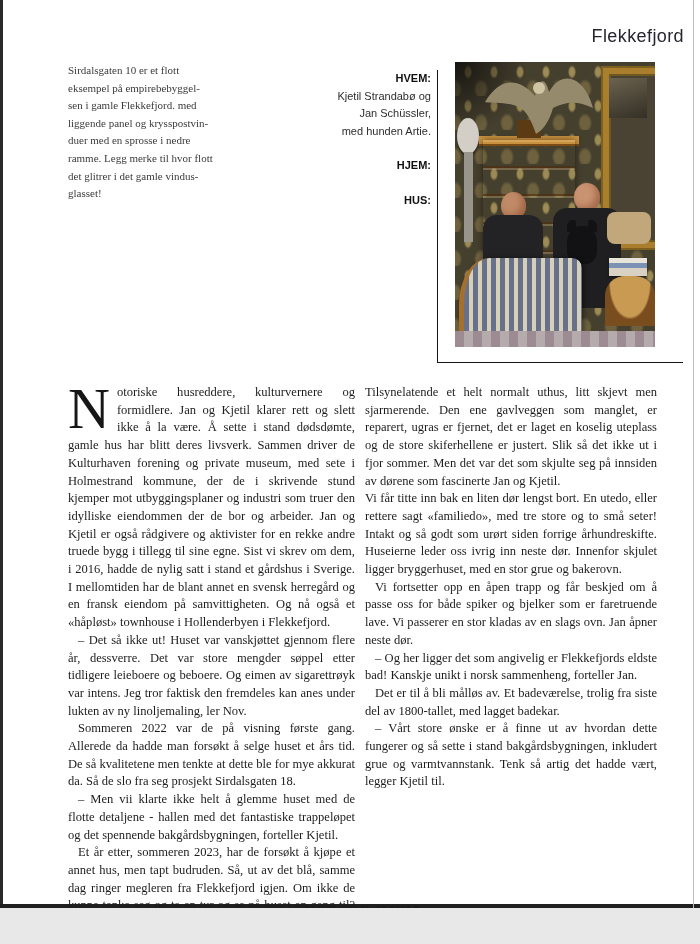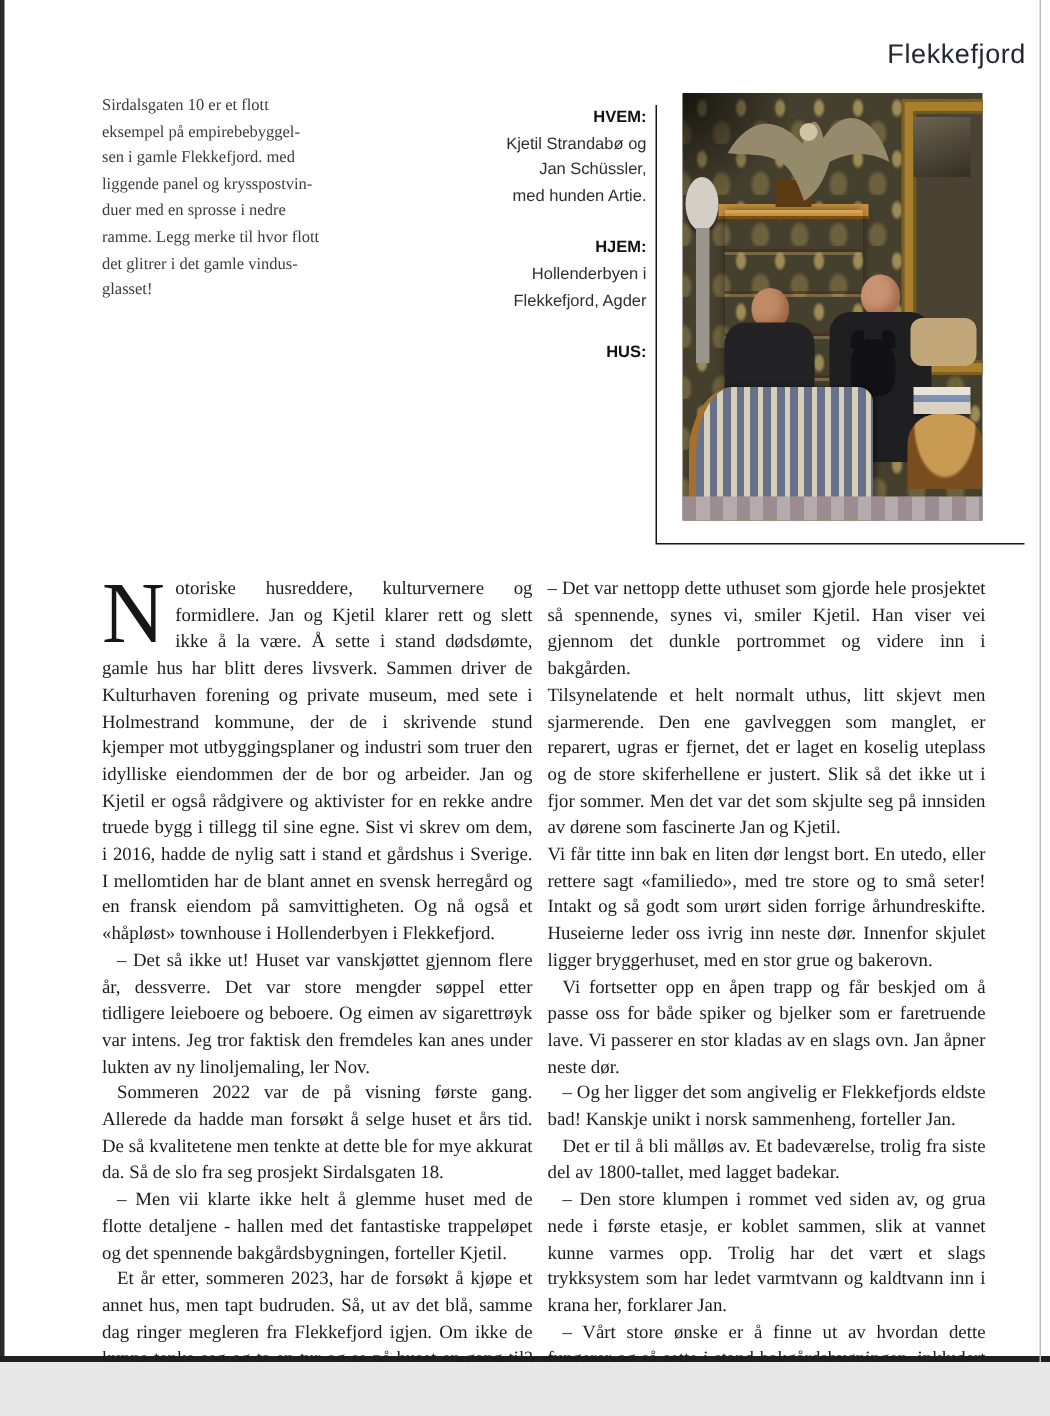--- a/index.html
+++ b/index.html
@@ -124,22 +124,20 @@
 
   <div class="infobox">
     <div class="info-group">
       <div class="info-label">HVEM:</div>
       <div class="info-text">Kjetil Strandabø og
 Jan Schüssler,
 med hunden Artie.</div>
     </div>
     <div class="info-group">
       <div class="info-label">HJEM:</div>
-      <div class="info-text">Hollenderbyen i
-Flekkefjord, Agder</div>
     </div>
     <div class="info-group">
       <div class="info-label">HUS:</div>
     </div>
   </div>
 
   <div class="rule-vert"></div>
   <div class="rule-horiz"></div>
 
   <div class="photo" title="Jan og Kjetil med hunden Artie i stripete lenestoler foran damasktapet, kommode med utstoppet rovfugl og gyllent speil">
@@ -175,27 +173,25 @@
           <p class="para"><span class="dropcap">N</span>otoriske husreddere, kulturvernere og formidlere. Jan og Kjetil klarer rett og slett ikke å la være. Å sette i stand dødsdømte, gamle hus har blitt deres livsverk. Sammen driver de Kulturhaven forening og private museum, med sete i Holmestrand kommune, der de i skrivende stund kjemper mot utbyggingsplaner og industri som truer den idylliske eiendommen der de bor og arbeider. Jan og Kjetil er også rådgivere og aktivister for en rekke andre truede bygg i tillegg til sine egne. Sist vi skrev om dem, i 2016, hadde de nylig satt i stand et gårdshus i Sverige. I mellomtiden har de blant annet en svensk herregård og en fransk eiendom på samvittigheten. Og nå også et «håpløst» townhouse i Hollenderbyen i Flekkefjord.</p>
           <p class="para indent">– Det så ikke ut! Huset var vanskjøttet gjennom flere år, dessverre. Det var store mengder søppel etter tidligere leieboere og beboere. Og eimen av sigarettrøyk var intens. Jeg tror faktisk den fremdeles kan anes under lukten av ny linoljemaling, ler Nov.</p>
           <p class="para indent">Sommeren 2022 var de på visning første gang. Allerede da hadde man forsøkt å selge huset et års tid. De så kvalitetene men tenkte at dette ble for mye akkurat da. Så de slo fra seg prosjekt Sirdalsgaten 18.</p>
           <p class="para indent">– Men vii klarte ikke helt å glemme huset med de flotte detaljene - hallen med det fantastiske trappeløpet og det spennende bakgårdsbygningen, forteller Kjetil.</p>
           <p class="para indent">Et år etter, sommeren 2023, har de forsøkt å kjøpe et annet hus, men tapt budruden. Så, ut av det blå, samme dag ringer megleren fra Flekkefjord igjen. Om ikke de kunne tenke seg og ta en tur og se på huset en gang til? Jan og Kjetil var ikke vanskelige å be. Ikke lenge etter sto de nok en gang utenfor Sirdalsgaten 10 i Hollenderbyen i Flekkefjord.</p>
         </div>
 
     </div>
     <div class="col col2">
       <div>
-          <p class="para">– Det var nettopp dette uthuset som gjorde hele prosjektet så spennende, synes vi, smiler Kjetil. Han viser vei gjennom det dunkle portrommet og videre inn i bakgården.</p>
           <p class="para">Tilsynelatende et helt normalt uthus, litt skjevt men sjarmerende. Den ene gavlveggen som manglet, er reparert, ugras er fjernet, det er laget en koselig uteplass og de store skiferhellene er justert. Slik så det ikke ut i fjor sommer. Men det var det som skjulte seg på innsiden av dørene som fascinerte Jan og Kjetil.</p>
           <p class="para">Vi får titte inn bak en liten dør lengst bort. En utedo, eller rettere sagt «familiedo», med tre store og to små seter! Intakt og så godt som urørt siden forrige århundreskifte. Huseierne leder oss ivrig inn neste dør. Innenfor skjulet ligger bryggerhuset, med en stor grue og bakerovn.</p>
           <p class="para indent">Vi fortsetter opp en åpen trapp og får beskjed om å passe oss for både spiker og bjelker som er faretruende lave. Vi passerer en stor kladas av en slags ovn. Jan åpner neste dør.</p>
           <p class="para indent">– Og her ligger det som angivelig er Flekkefjords eldste bad! Kanskje unikt i norsk sammenheng, forteller Jan.</p>
           <p class="para indent">Det er til å bli målløs av. Et badeværelse, trolig fra siste del av 1800-tallet, med lagget badekar.</p>
-          <p class="para indent">– Den store klumpen i rommet ved siden av, og grua nede i første etasje, er koblet sammen, slik at vannet kunne varmes opp. Trolig har det vært et slags trykksystem som har ledet varmtvann og kaldtvann inn i krana her, forklarer Jan.</p>
           <p class="para indent">– Vårt store ønske er å finne ut av hvordan dette fungerer og så sette i stand bakgårdsbygningen, inkludert grue og varmtvannstank. Tenk så artig det hadde vært, legger Kjetil til.</p>
         </div>
 
     </div>
   </div>
 
   <div class="magazine-logo">NORSKE HJEM</div>
   <div class="page-number">11</div>
 </div>
 

